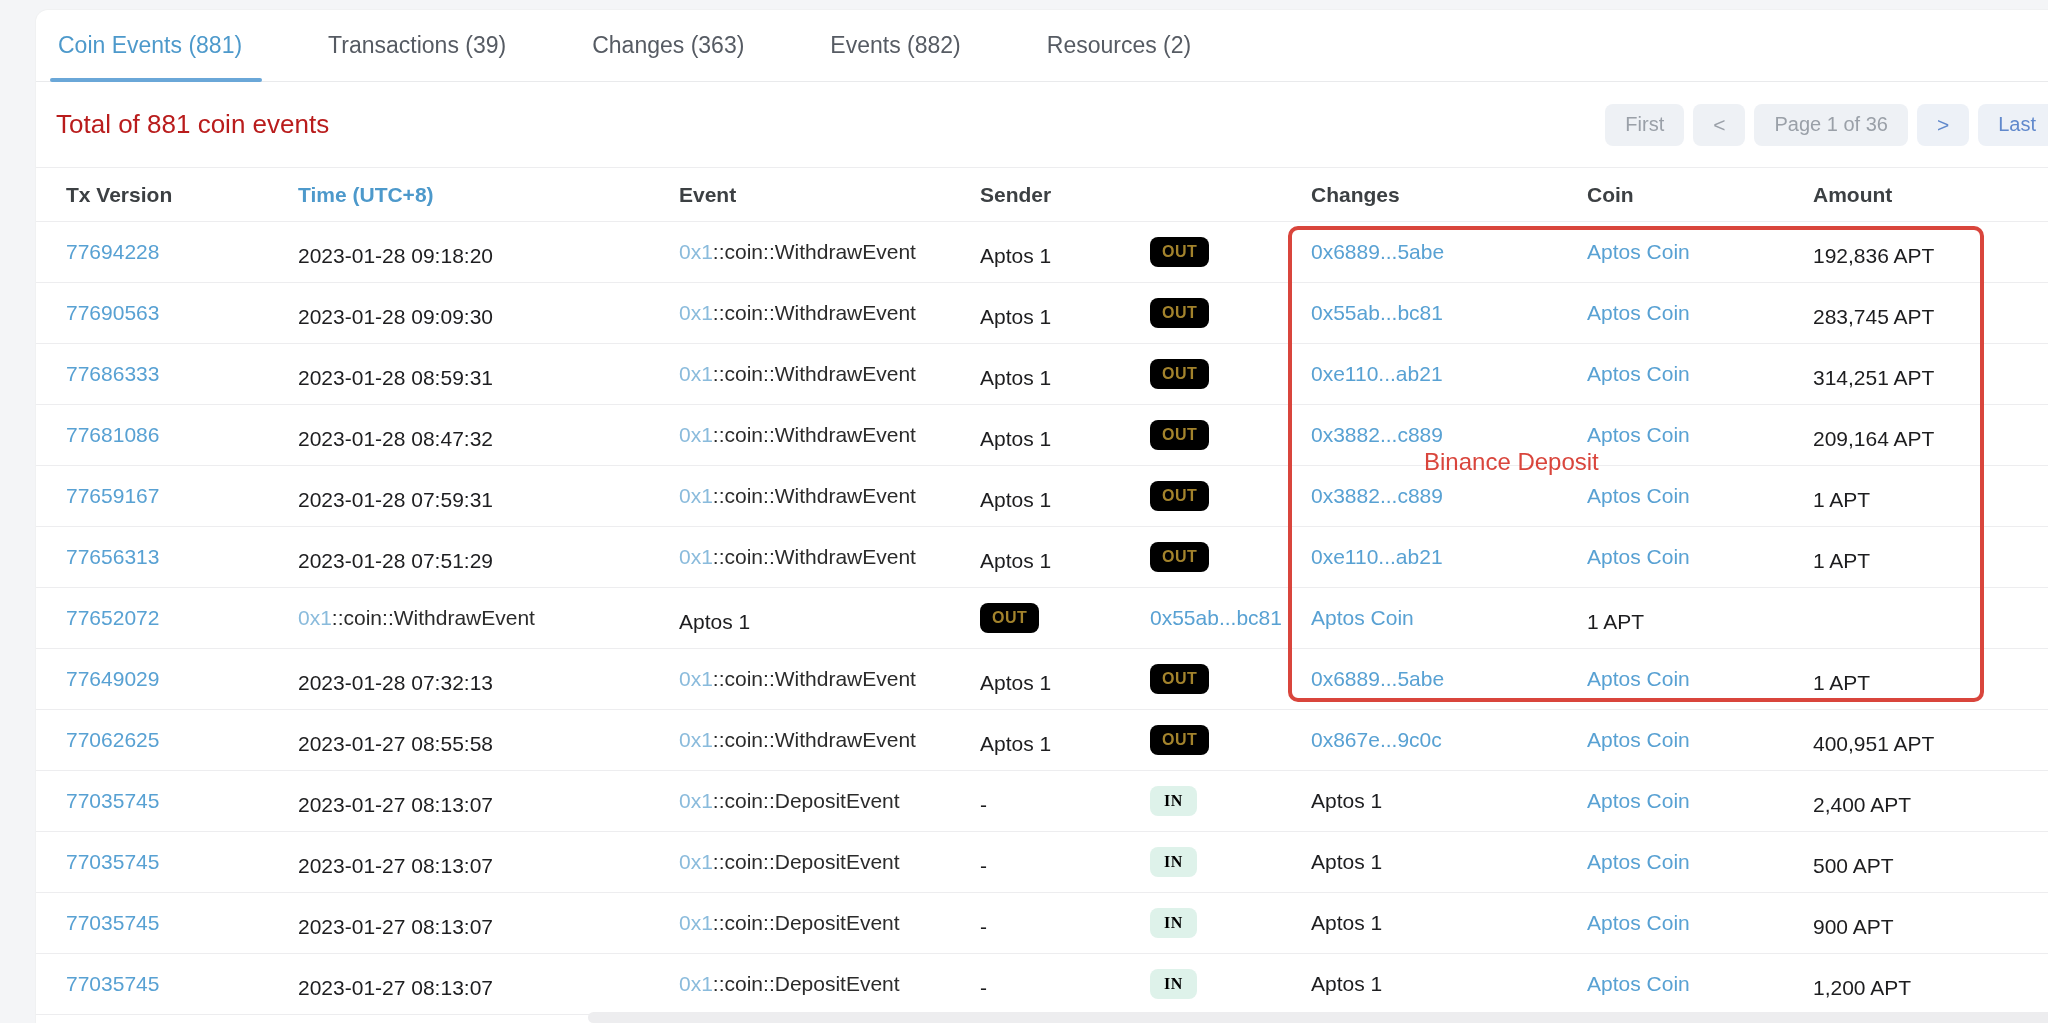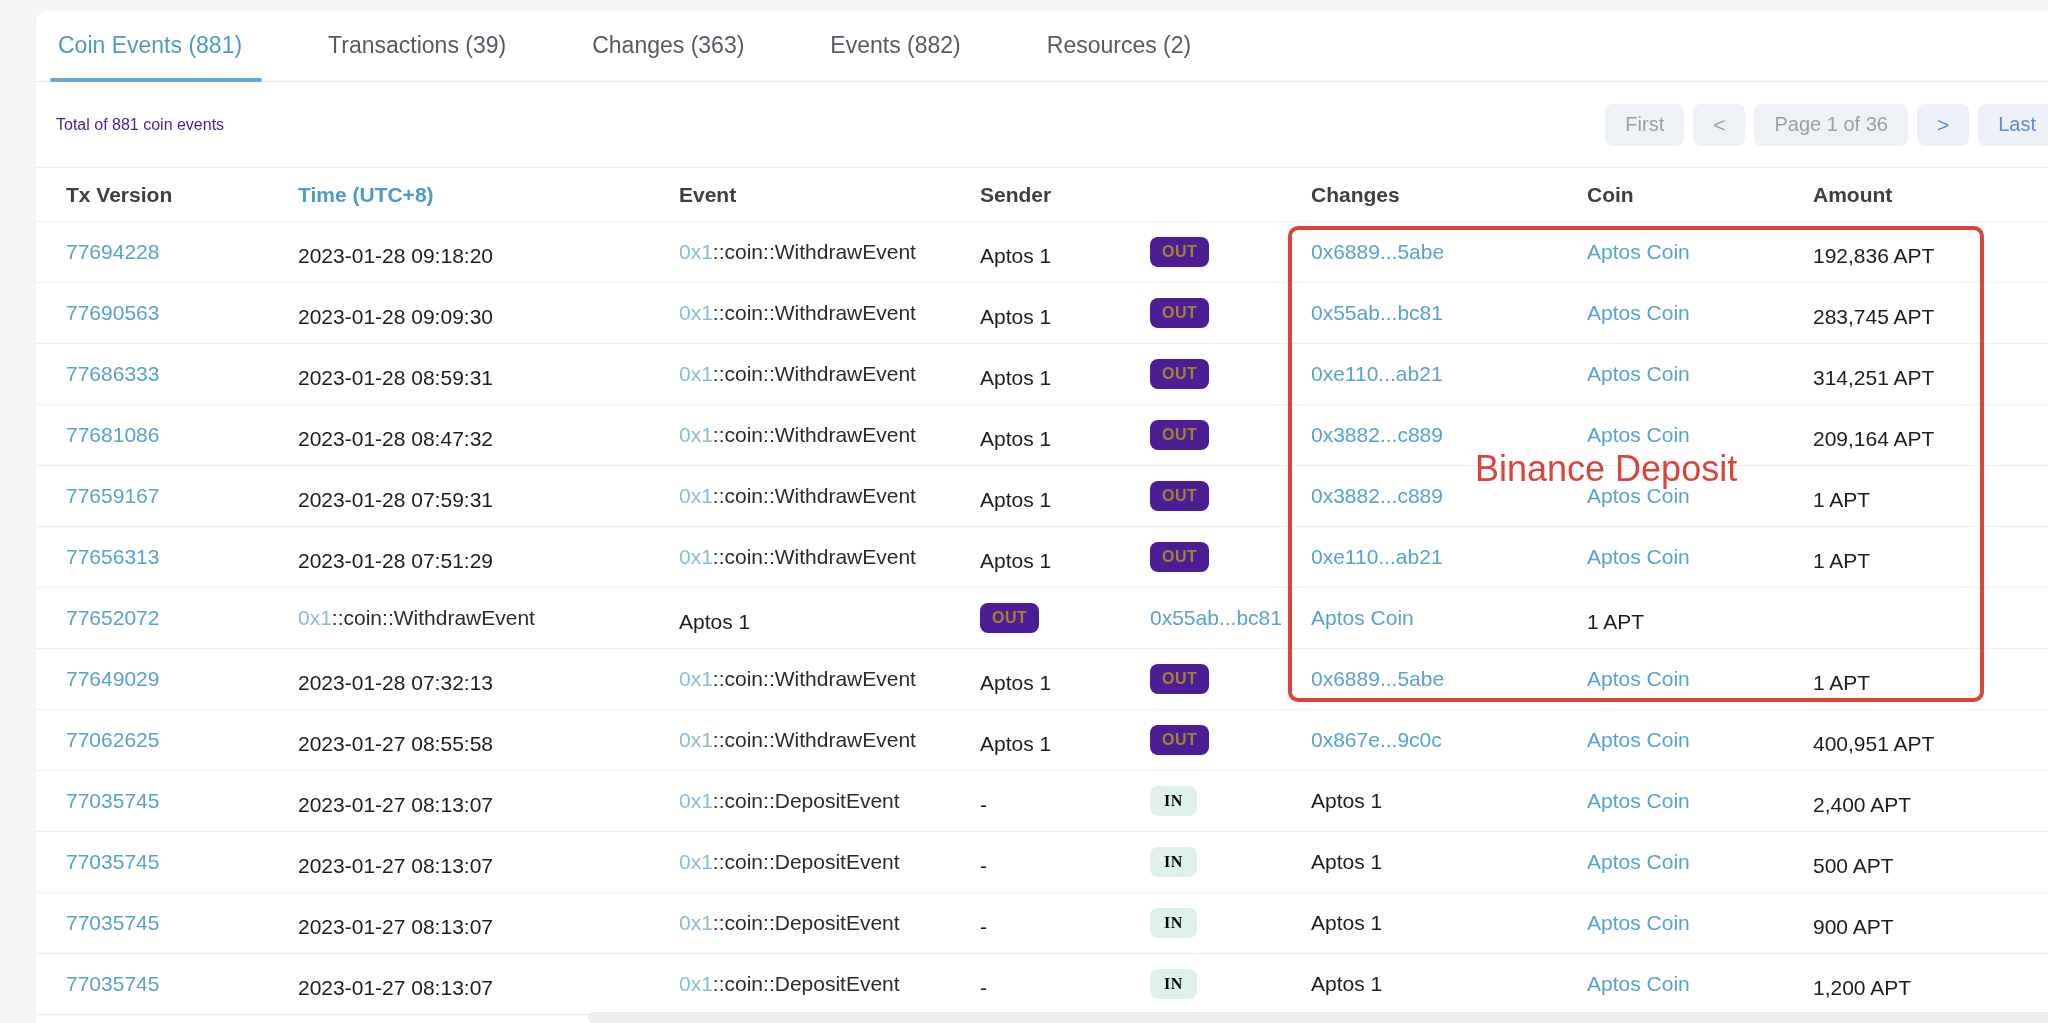--- a/index.html
+++ b/index.html
@@ -34,21 +34,21 @@
   .tab.active { color:#4d99cb; }
   .tab.active::after {
     content:""; position:absolute; left:-6px; right:-18px; bottom:-1px;
     height:4px; background:#6aa7d8; border-radius:2px;
   }
   
   .toolbar {
     height:85px; display:flex; align-items:center;
     padding:0 100px 0 20px;
   }
-  .total-text { font-size:16px; color:#4c1d95; }
+  .total-text { font-size:26px; color:#b91c1c; }
   .pagination { margin-left:auto; display:flex; gap:9px; }
   .pg-btn {
     height:42px; border:none; border-radius:8px;
     background:#eef1f5; color:#9aa0a8;
     font-size:20px; font-family:inherit;
     display:flex; align-items:center; justify-content:center;
     padding:0 20px; cursor:pointer; white-space:nowrap;
   }
   .pg-btn.enabled { color:#6189cc; background:#edf1f7; }
   .pg-btn.chev { padding:0 20px; font-size:21px; }
@@ -72,32 +72,32 @@
   .link { color:#58a1d3; cursor:pointer; text-decoration:none; }
   .link.plain { color:#1d1d1f; cursor:default; }
   .addr-prefix { color:#8abbdc; cursor:pointer; }
   .event-suffix { color:#2b2b2b; }
   .dark { color:#1d1d1f;margin-top:8px; }
   .badge {
     display:inline-block; padding:7px 12px;
     border-radius:8px; font-size:16px; font-weight:700;
     letter-spacing:0.5px; line-height:1;
   }
-  .badge.out { background:#4c1d95; color:#a3832c; }
+  .badge.out { background:#000000; color:#a3832c; }
   .badge.in  { background:#def2ea; color:#000000; padding:7px 14px;font-family:Liberation Serif, serif; }
   
   .annotation-box {
     position:absolute; left:1288px; top:226px;
     width:696px; height:476px;
     border:4px solid #d9453c; border-radius:10px;
     pointer-events:none;
   }
   .annotation-label {
-    position:absolute; left:1475px; top:448px;
-    font-size:36px; color:#d9453c;
+    position:absolute; left:1424px; top:448px;
+    font-size:24px; color:#d9453c;
     pointer-events:none; white-space:nowrap;
   }
   
   .bottom-strip {
     position:absolute; left:588px; top:1012px;
     width:1460px; height:11px;
     background:#ededef; border-radius:6px 0 0 6px;
   }
 </style>
 </head>

